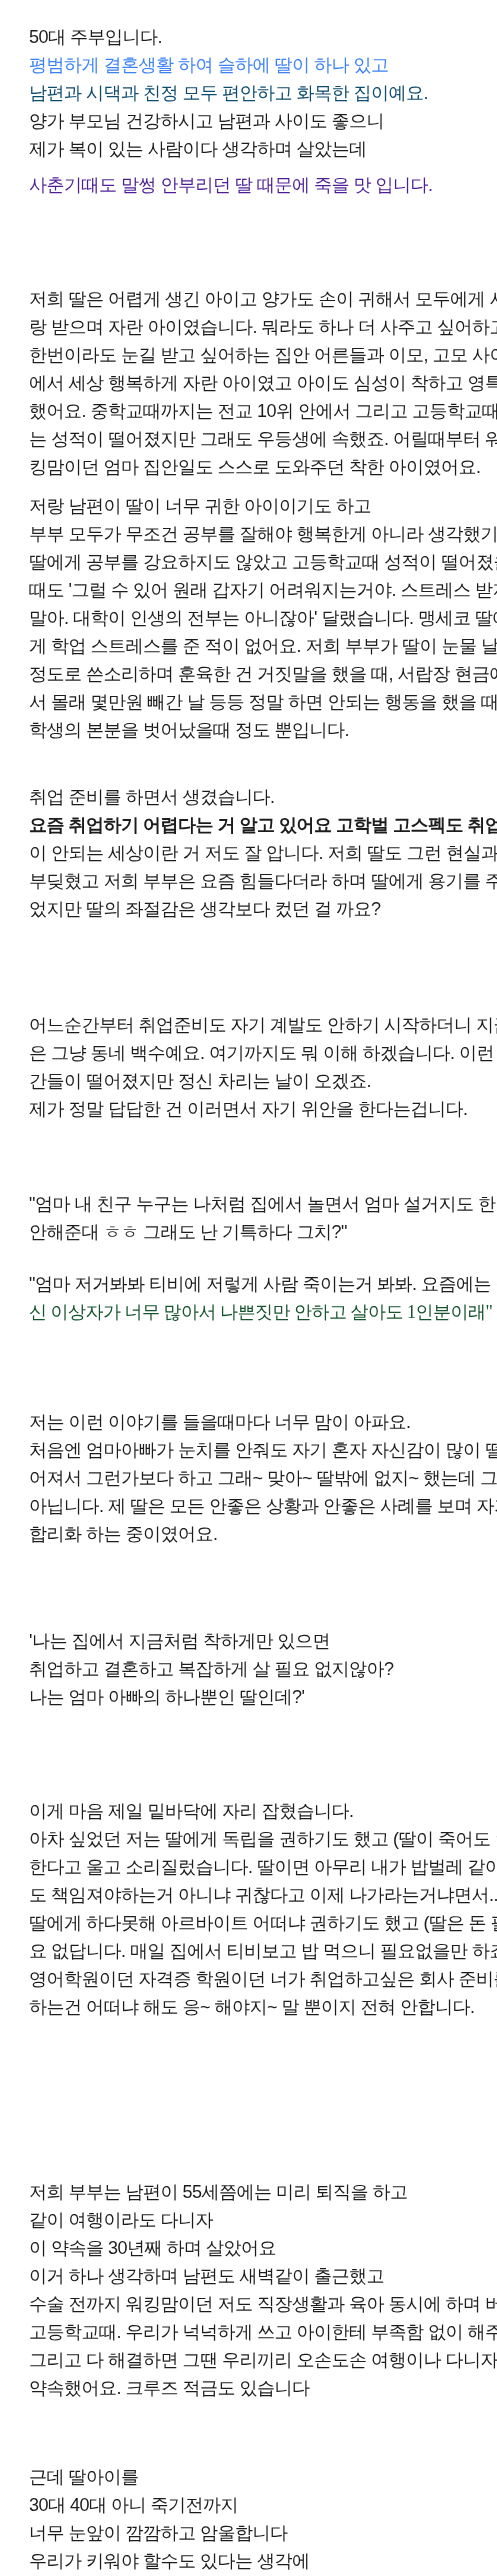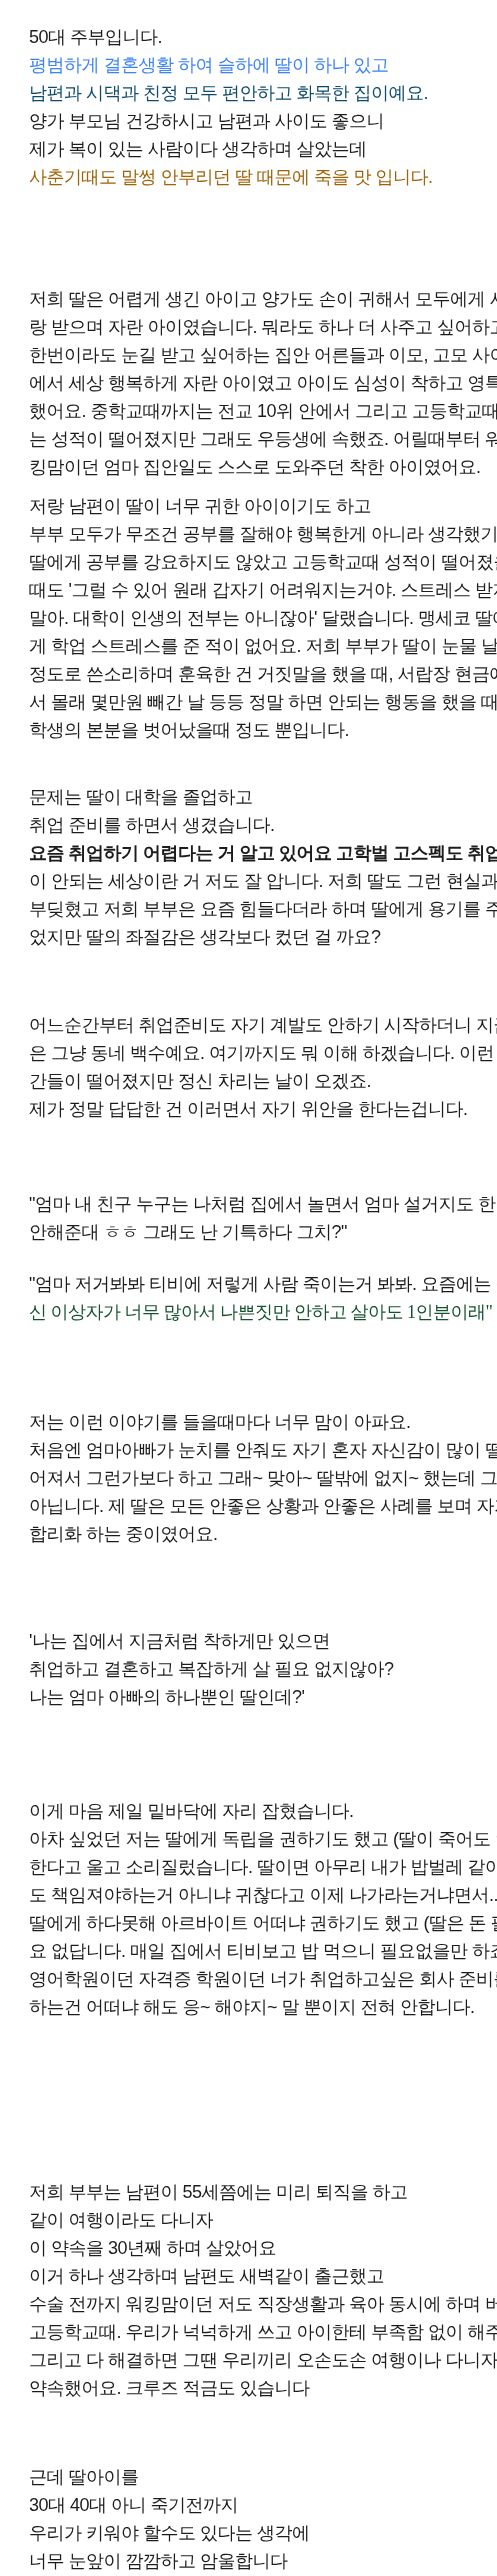--- a/index.html
+++ b/index.html
@@ -40,21 +40,21 @@
 <body>
 
 <div class="page" style="width: 498px; height: 3773px; background: rgb(255, 255, 255); color: rgb(28, 28, 28);">
   <div class="post-body">
       <div class="block" style="top: 23px;">
         <div class="line" style="color: rgb(28, 28, 28);">50대 주부입니다.</div>
         <div class="line" style="color: #3b82f6;">평범하게 결혼생활 하여 슬하에 딸이 하나 있고</div>
         <div class="line" style="color: #0c4a6e;">남편과 시댁과 친정 모두 편안하고 화목한 집이예요.</div>
         <div class="line" style="color: rgb(28, 28, 28);">양가 부모님 건강하시고 남편과 사이도 좋으니</div>
         <div class="line" style="color: rgb(28, 28, 28);">제가 복이 있는 사람이다 생각하며 살았는데</div>
-        <div class="line" style="color: #a16207;">사춘기때도 말썽 안부리던 딸 때문에 죽을 맛 입니다.</div>
+        <div class="line" style="color: #4c1d95; margin-top: 8px;">사춘기때도 말썽 안부리던 딸 때문에 죽을 맛 입니다.</div>
       </div>
       <div class="block" style="top: 285px;">
         <div class="line" style="color: rgb(28, 28, 28);">저희 딸은 어렵게 생긴 아이고 양가도 손이 귀해서 모두에게 사</div>
         <div class="line" style="color: rgb(28, 28, 28);">랑 받으며 자란 아이였습니다. 뭐라도 하나 더 사주고 싶어하고</div>
         <div class="line" style="color: rgb(28, 28, 28);">한번이라도 눈길 받고 싶어하는 집안 어른들과 이모, 고모 사이</div>
         <div class="line" style="color: rgb(28, 28, 28);">에서 세상 행복하게 자란 아이였고 아이도 심성이 착하고 영특</div>
         <div class="line" style="color: rgb(28, 28, 28);">했어요. 중학교때까지는 전교 10위 안에서 그리고 고등학교때</div>
         <div class="line" style="color: rgb(28, 28, 28);">는 성적이 떨어졌지만 그래도 우등생에 속했죠. 어릴때부터 워</div>
         <div class="line" style="color: rgb(28, 28, 28);">킹맘이던 엄마 집안일도 스스로 도와주던 착한 아이였어요.</div>
       </div>
@@ -63,21 +63,20 @@
         <div class="line" style="color: rgb(28, 28, 28);">부부 모두가 무조건 공부를 잘해야 행복한게 아니라 생각했기에</div>
         <div class="line" style="color: rgb(28, 28, 28);">딸에게 공부를 강요하지도 않았고 고등학교때 성적이 떨어졌을</div>
         <div class="line" style="color: rgb(28, 28, 28);">때도 '그럴 수 있어 원래 갑자기 어려워지는거야. 스트레스 받지</div>
         <div class="line" style="color: rgb(28, 28, 28);">말아. 대학이 인생의 전부는 아니잖아' 달랬습니다. 맹세코 딸에</div>
         <div class="line" style="color: rgb(28, 28, 28);">게 학업 스트레스를 준 적이 없어요. 저희 부부가 딸이 눈물 날</div>
         <div class="line" style="color: rgb(28, 28, 28);">정도로 쓴소리하며 훈육한 건 거짓말을 했을 때, 서랍장 현금에</div>
         <div class="line" style="color: rgb(28, 28, 28);">서 몰래 몇만원 빼간 날 등등 정말 하면 안되는 행동을 했을 때와</div>
         <div class="line" style="color: rgb(28, 28, 28);">학생의 본분을 벗어났을때 정도 뿐입니다.</div>
       </div>
       <div class="block" style="top: 783px;">
-        <div class="line" style="color: rgb(28, 28, 28);">문제는 딸이 대학을 졸업하고</div>
         <div class="line" style="color: rgb(28, 28, 28);">취업 준비를 하면서 생겼습니다.</div>
         <div class="line" style="color: rgb(28, 28, 28); font-weight: bold;">요즘 취업하기 어렵다는 거 알고 있어요 고학벌 고스펙도 취업</div>
         <div class="line" style="color: rgb(28, 28, 28);">이 안되는 세상이란 거 저도 잘 압니다. 저희 딸도 그런 현실과</div>
         <div class="line" style="color: rgb(28, 28, 28);">부딪혔고 저희 부부은 요즘 힘들다더라 하며 딸에게 용기를 주</div>
         <div class="line" style="color: rgb(28, 28, 28);">었지만 딸의 좌절감은 생각보다 컸던 걸 까요?</div>
       </div>
       <div class="block" style="top: 1011px;">
         <div class="line" style="color: rgb(28, 28, 28);">어느순간부터 취업준비도 자기 계발도 안하기 시작하더니 지금</div>
         <div class="line" style="color: rgb(28, 28, 28);">은 그냥 동네 백수예요. 여기까지도 뭐 이해 하겠습니다. 이런 시</div>
         <div class="line" style="color: rgb(28, 28, 28);">간들이 떨어졌지만 정신 차리는 날이 오겠죠.</div>
@@ -119,19 +118,19 @@
         <div class="line" style="color: rgb(28, 28, 28);">이 약속을 30년째 하며 살았어요</div>
         <div class="line" style="color: rgb(28, 28, 28);">이거 하나 생각하며 남편도 새벽같이 출근했고</div>
         <div class="line" style="color: rgb(28, 28, 28);">수술 전까지 워킹맘이던 저도 직장생활과 육아 동시에 하며 버</div>
         <div class="line" style="color: rgb(28, 28, 28);">고등학교때. 우리가 넉넉하게 쓰고 아이한테 부족함 없이 해주고</div>
         <div class="line" style="color: rgb(28, 28, 28);">그리고 다 해결하면 그땐 우리끼리 오손도손 여행이나 다니자</div>
         <div class="line" style="color: rgb(28, 28, 28);">약속했어요. 크루즈 적금도 있습니다</div>
       </div>
       <div class="block" style="top: 2463px;">
         <div class="line" style="color: rgb(28, 28, 28);">근데 딸아이를</div>
         <div class="line" style="color: rgb(28, 28, 28);">30대 40대 아니 죽기전까지</div>
+        <div class="line" style="color: rgb(28, 28, 28);">너무 눈앞이 깜깜하고 암울합니다</div>
         <div class="line" style="color: rgb(28, 28, 28);">우리가 키워야 할수도 있다는 생각에</div>
-        <div class="line" style="color: rgb(28, 28, 28);">너무 눈앞이 깜깜하고 암울합니다</div>
       </div>
     </div>
 
 </div>
 
 
 </body></html>

